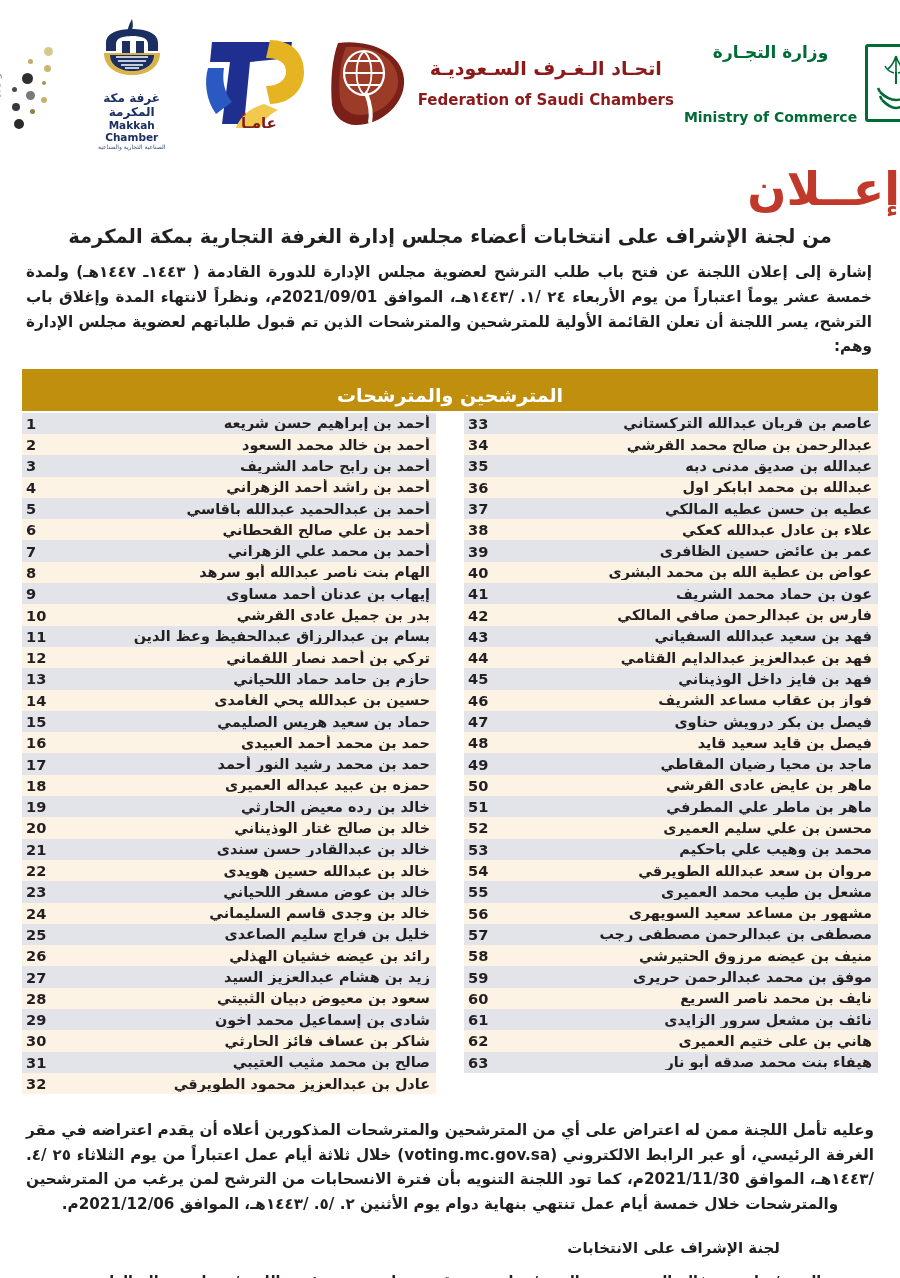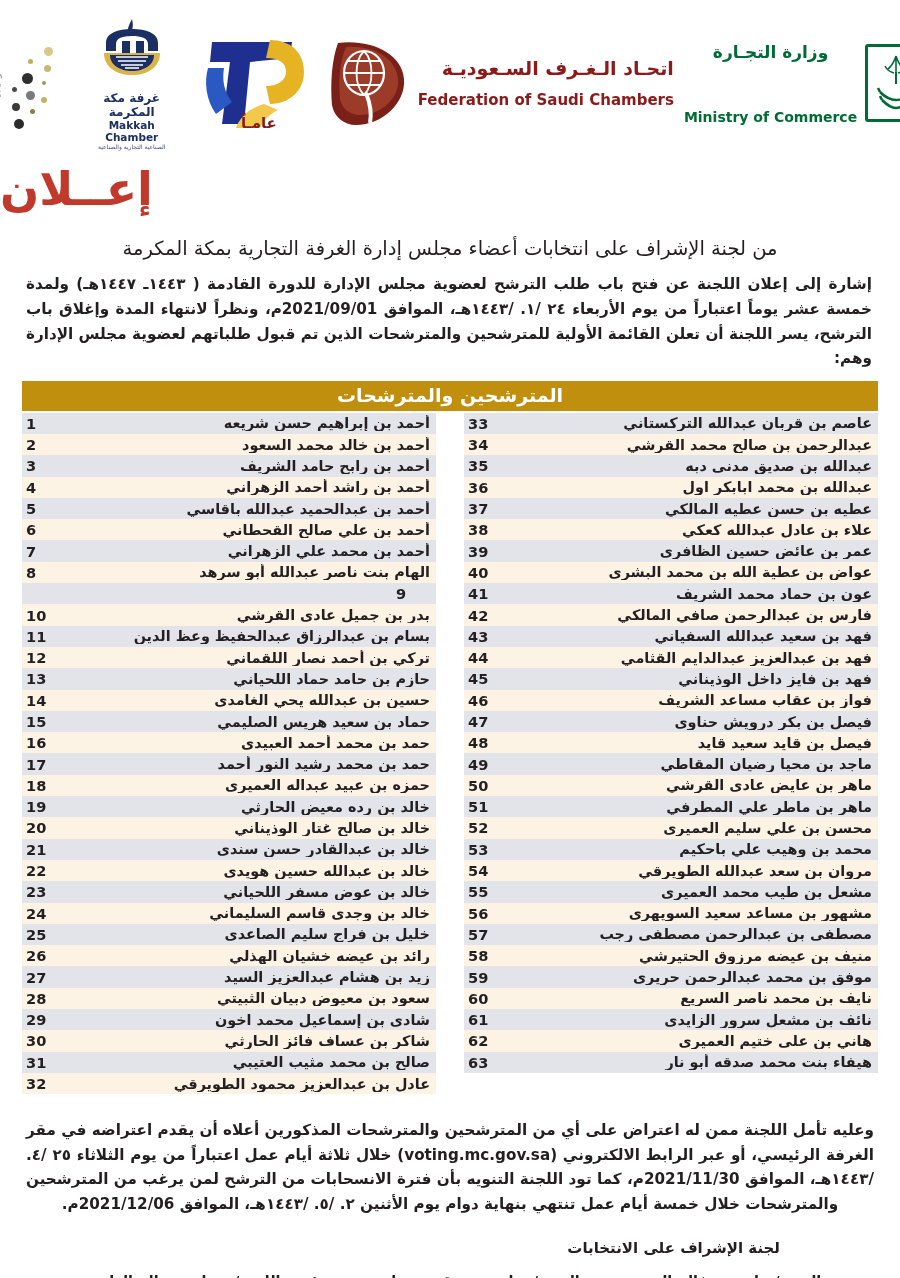--- a/index.html
+++ b/index.html
@@ -63,51 +63,51 @@
   .logo-75 { width: 148px; height: 110px; position: relative; }
   .yrs-label {
     position: absolute; bottom: 6px; left: 50%;
     transform: translateX(-30%);
     font-size: 15px; color: #7f1d1d; font-weight: bold;
   }
 
   
   .logo-fed { display: flex; align-items: center; gap: 8px; }
   .fed-mark { width: 84px; height: 92px; position: relative; }
-  .fed-text { text-align: right; }
+  .fed-text { text-align: center; }
   .fed-ar { font-size: 19px; font-weight: bold; color: #8b1a1a; letter-spacing: 1px; white-space: nowrap; }
   .fed-en { font-size: 15px; font-weight: bold; color: #8b1a1a; white-space: nowrap; margin-top: 12px; }
 
   
   .logo-moc { display: flex; align-items: center; gap: 8px; margin-left: 10px; }
   .moc-mark {
     width: 62px; height: 78px;
     border: 3px solid #006c35;
     border-radius: 3px;
     position: relative;
     display: flex; align-items: center; justify-content: center;
   }
   .moc-text { text-align: center; }
   .moc-ar { font-size: 17px; font-weight: bold; color: #006c35; white-space: nowrap; }
   .moc-en { font-size: 14px; font-weight: bold; color: #006c35; white-space: nowrap; margin-top: 47px; }
 
   
   .page-title {
-    text-align: left;
+    text-align: right;
     color: #c0392b;
     font-size: 46px;
     font-weight: bold;
     letter-spacing: 2px;
-    margin: 16px 0 24px 0;
+    margin: 16px 0 12px 0;
     line-height: 1;
   }
   .subtitle {
     text-align: center;
     font-size: 19.5px;
-    font-weight: normal;
+    font-weight: bold;
     color: #231f20;
     margin: 10px 40px 10px 40px;
     line-height: 1.35;
   }
 
   
   .intro {
     margin: 8px 28px 0 26px;
     font-size: 15.2px;
     font-weight: bold;
@@ -118,21 +118,21 @@
   }
 
   
   .table-wrap { margin: 10px 22px 0 22px; }
   .table-header {
     background: #bf8f0d;
     color: #ffffff;
     text-align: center;
     font-size: 19px;
     font-weight: bold;
-    padding: 4px 0 5px 0;
+    padding: 16px 0 5px 0;
     letter-spacing: 1px;
     line-height: 1.1;
   }
   .cols {
     display: flex;
     flex-direction: row;
     gap: 28px;
     margin-top: 2px;
   }
   .col { flex: 1 1 0; min-width: 0; }
@@ -446,20 +446,21 @@
         </div>
         <div class="row odd">
           <span class="nm">أحمد بن محمد علي الزهراني</span>
           <span class="num">7</span>
         </div>
         <div class="row even">
           <span class="nm">الهام بنت ناصر عبدالله أبو سرهد</span>
           <span class="num">8</span>
         </div>
         <div class="row odd">
+          <span class="nm">إيهاب بن عدنان أحمد مساوى</span>
           <span class="num">9</span>
         </div>
         <div class="row even">
           <span class="nm">بدر بن جميل عادي القرشي</span>
           <span class="num">10</span>
         </div>
         <div class="row odd">
           <span class="nm">بسام بن عبدالرزاق عبدالحفيظ وعظ الدين</span>
           <span class="num">11</span>
         </div>

